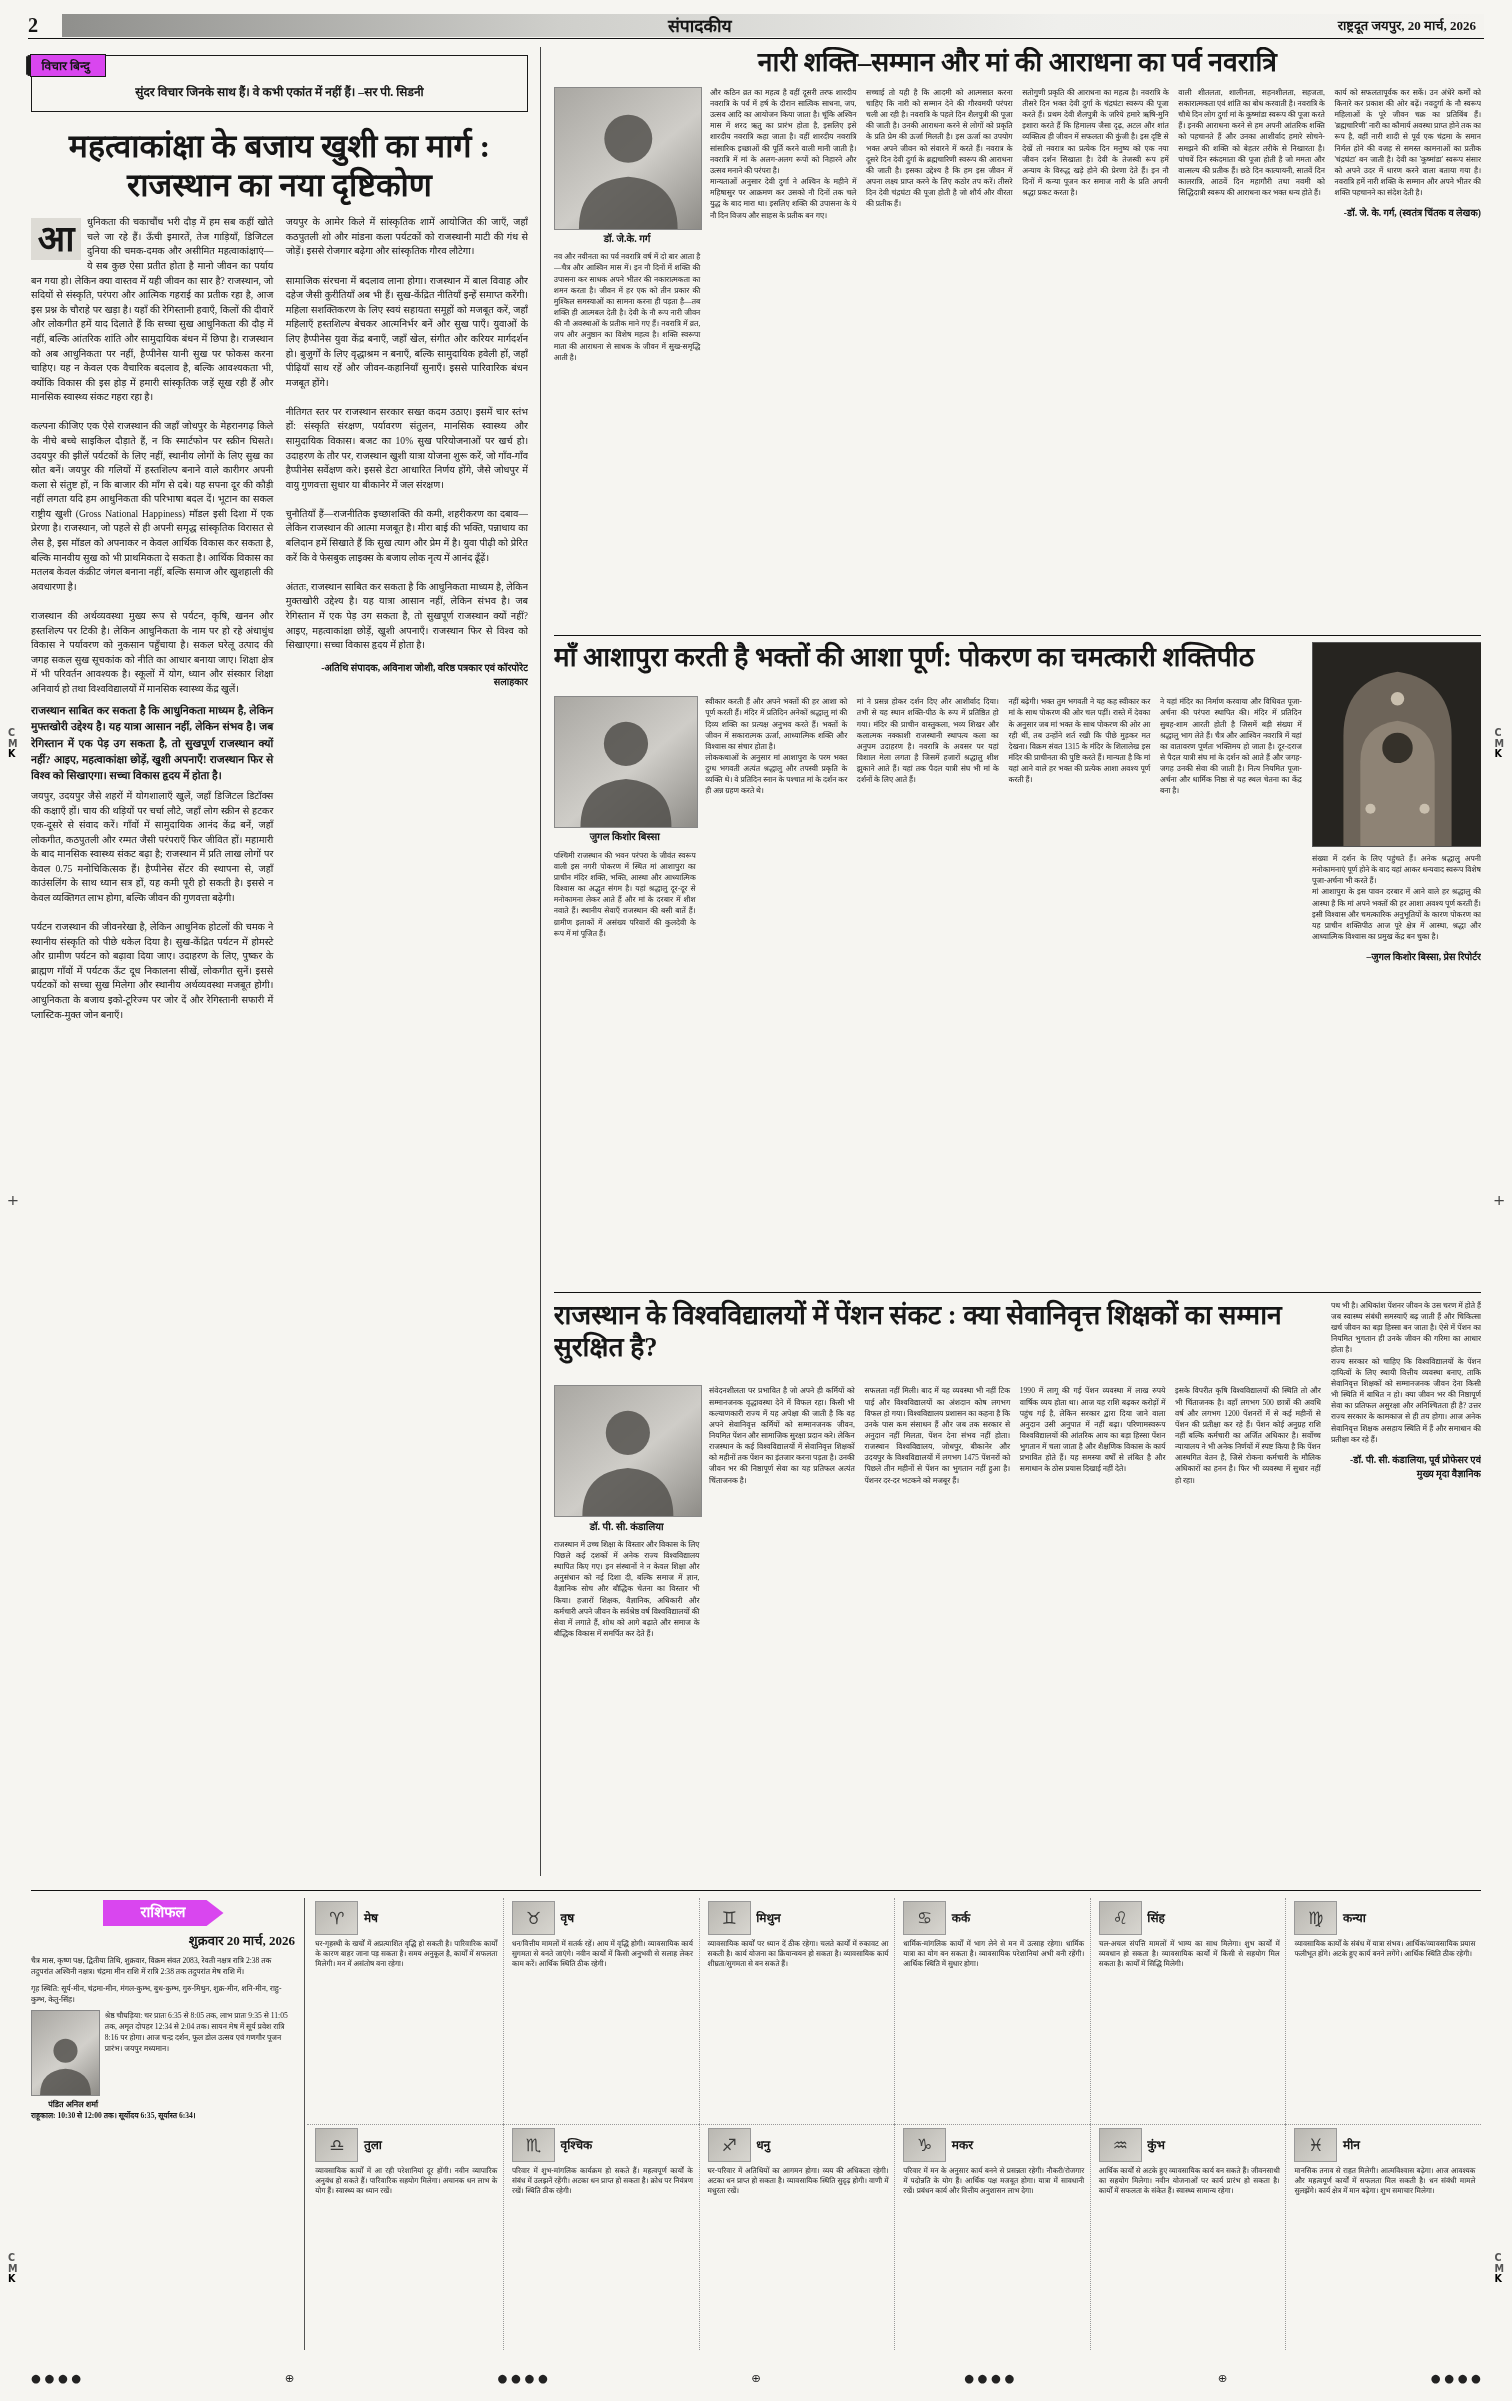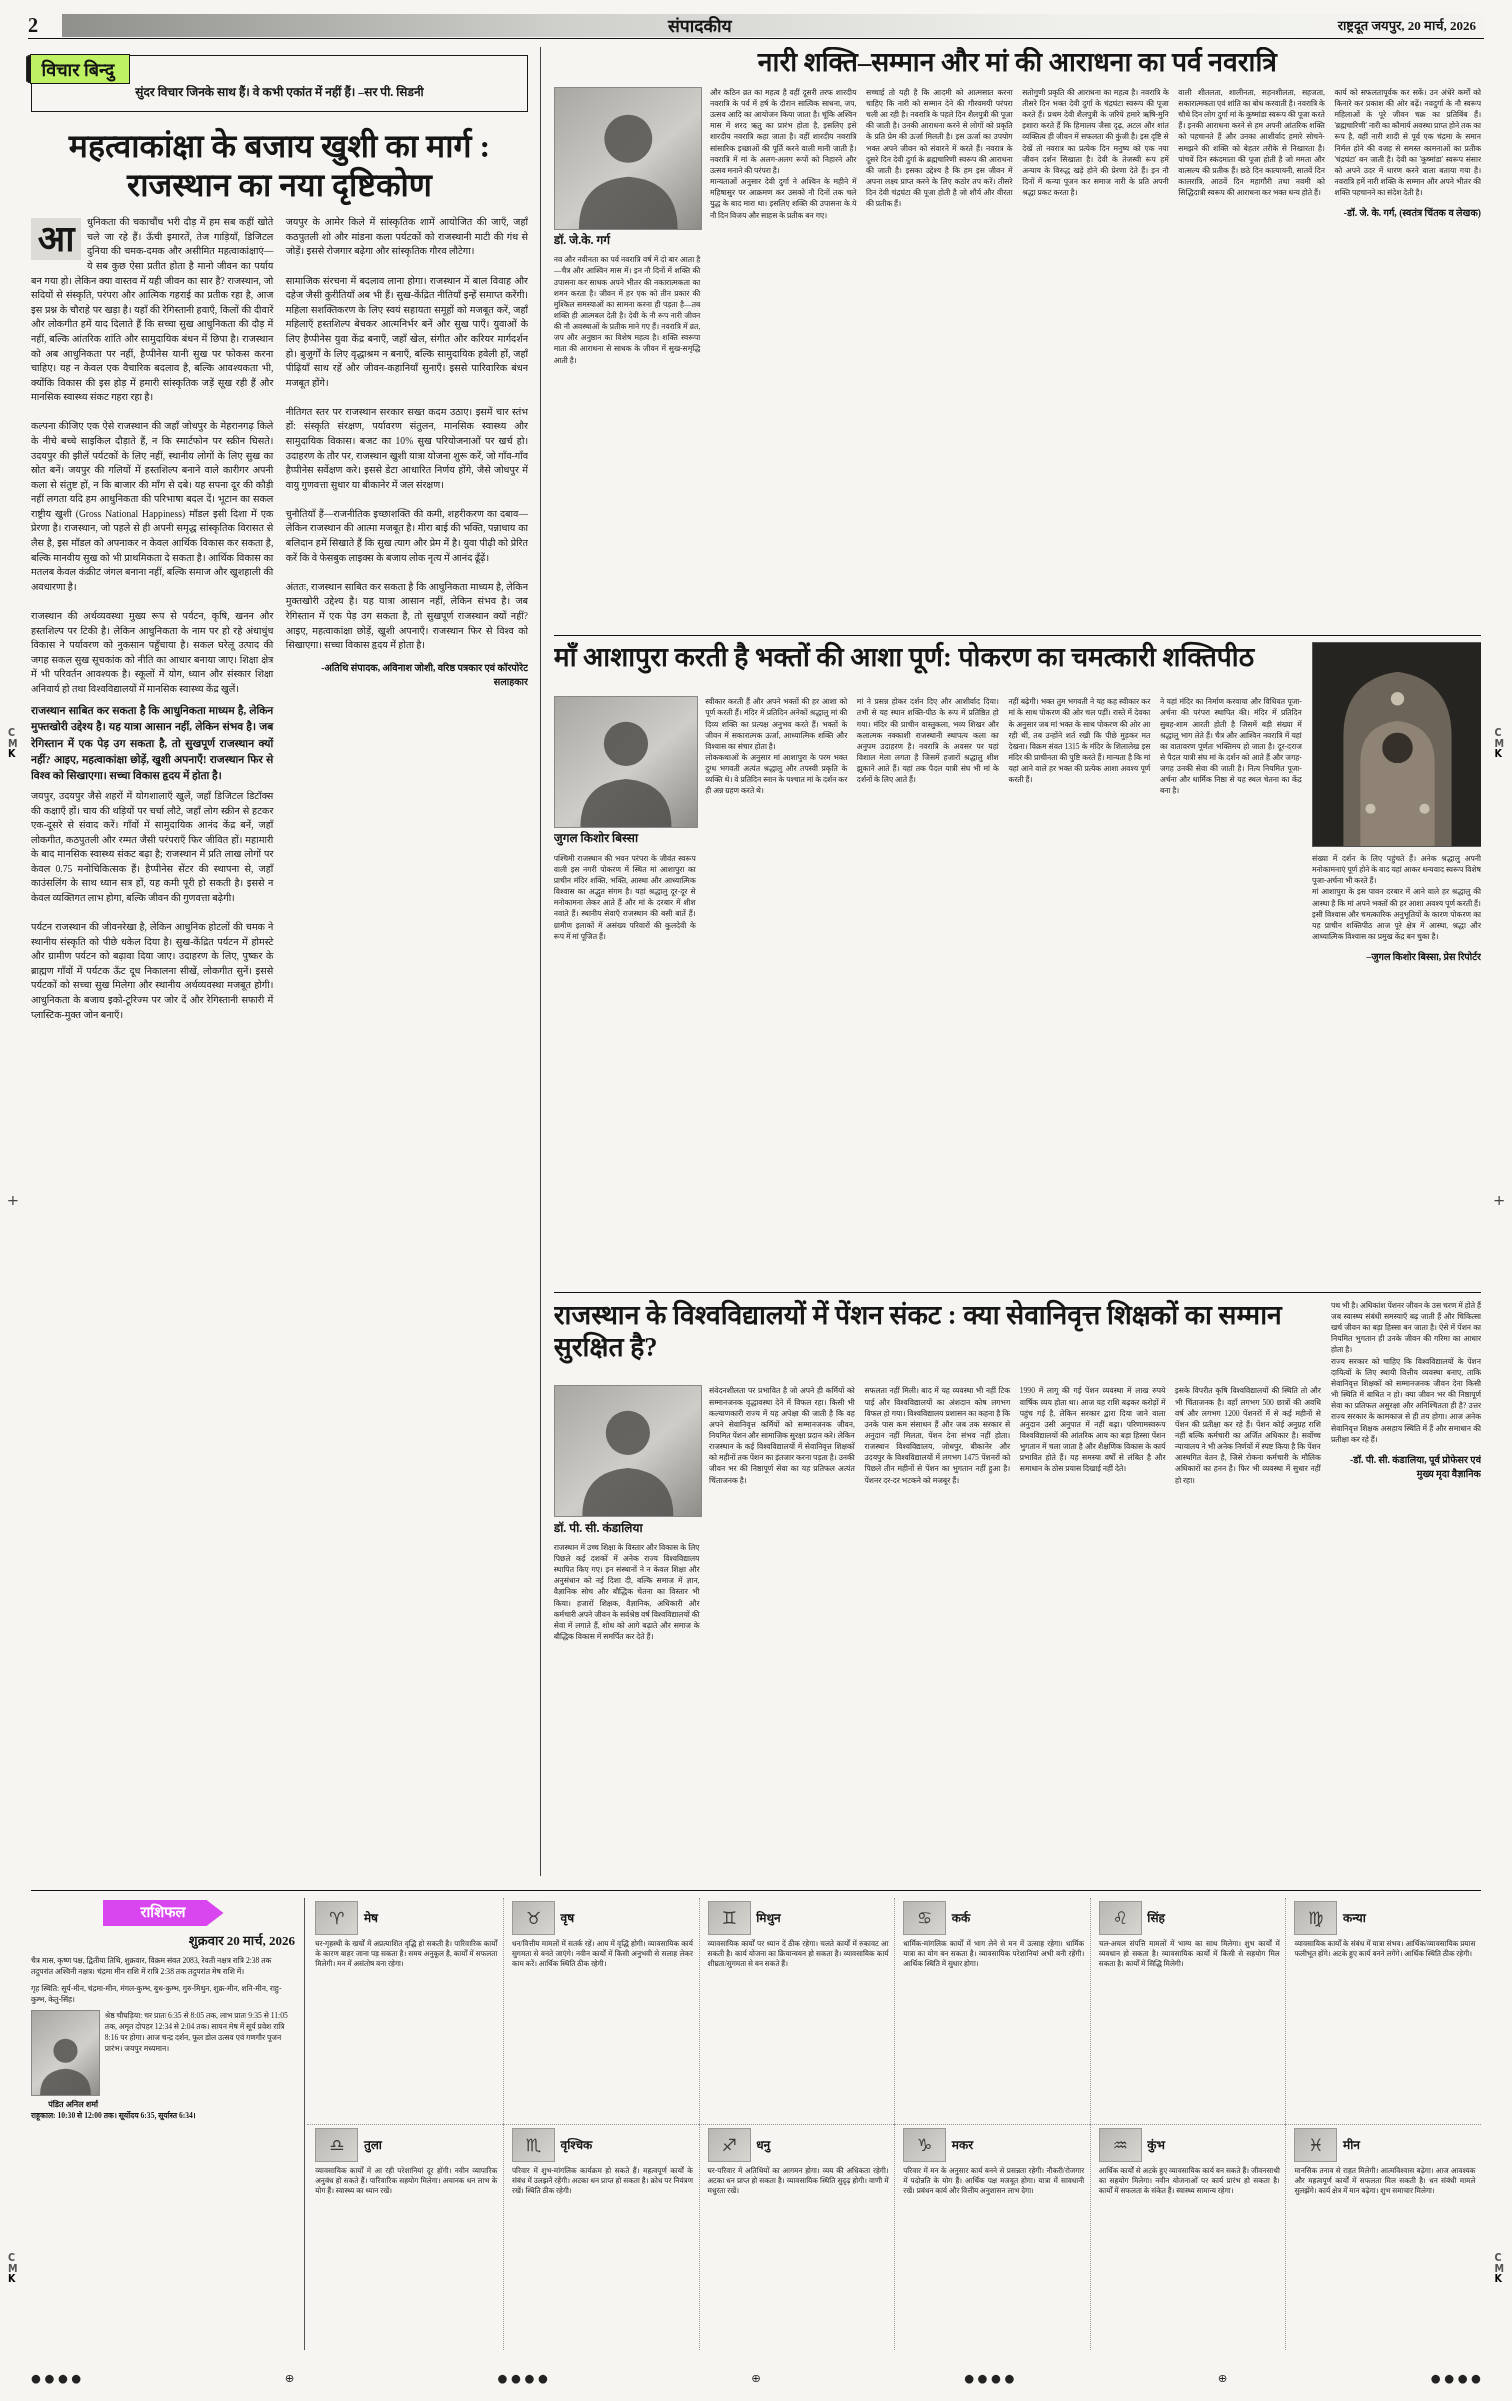--- a/index.html
+++ b/index.html
@@ -11,22 +11,22 @@
   .hdr .bar{flex:1;height:22.6px;display:flex;align-items:center;
             background:linear-gradient(90deg,#8f8f8c,#cfcfcb 35%,#efefec 70%,#f4f3ef);}
   .hdr .sec{flex:1;text-align:center;font-size:17.5px;font-weight:bold;}
   .hdr .mast{font-size:13px;font-weight:bold;padding-right:8px;white-space:nowrap;}
   
   .main{position:absolute;top:47px;left:31px;right:31px;height:1829px;display:flex;}
   .leftcol{width:497px;padding-right:12.4px;border-right:0.8px solid #444;display:flex;flex-direction:column;}
   .rightcol{flex:1;padding-left:12.4px;display:flex;flex-direction:column;}
   
   .vbox{border:1.4px solid #1a1a1a;position:relative;padding:22.6px 10.2px 11.3px;margin-top:8px;}
-  .vtab{position:absolute;top:-2.3px;left:-1.7px;background:#bef264;border:1.4px solid #1a1a1a;
-        padding:2.3px 14.7px 2.3px 10.2px;font-size:18px;font-weight:bold;
+  .vtab{position:absolute;top:-2.3px;left:-1.7px;background:#d946ef;border:1.4px solid #1a1a1a;
+        padding:2.3px 14.7px 2.3px 10.2px;font-size:12px;font-weight:bold;
         box-shadow:-3.4px 0 0 -1.1px #1a1a1a, -6.2px 0 0 -2.3px #1a1a1a;text-align:right;}
   .vquote{font-size:12px;text-align:center;font-weight:bold;padding-top:4.5px;}
   
   .h1a{font-size:32px;line-height:1.22;font-weight:bold;text-align:center;margin:14.7px 0 10.2px;}
   .a1body{flex:1;display:flex;gap:12.4px;overflow:hidden;}
   .a1c{flex:1;min-width:0;font-size:9.6px;line-height:1.52;text-align:justify;}
   .drop{float:left;font-size:36px;line-height:1;font-weight:bold;background:#dddbd5;
         padding:3.4px 6.8px;margin:2.3px 5.6px 1.1px 0;}
   .boldpara{font-weight:bold;font-size:10.7px;margin:8px 0;}
   .pre{white-space:pre-line;margin:0 0 5.6px;}
@@ -34,21 +34,21 @@
   
   .art{position:relative;overflow:hidden;}
   .art2{height:582px;border-bottom:1.4px solid #111;padding-bottom:5.6px;}
   .art3{height:644px;border-bottom:1.4px solid #111;padding:6.8px 0 5.6px;}
   .art4{flex:1;padding-top:6.8px;}
   .hR{font-size:26.5px;font-weight:bold;line-height:1.2;margin:0 0 8px;}
   .cols{display:flex;gap:9.6px;overflow:hidden;}
   .acol{flex:1;min-width:0;font-size:7.6px;line-height:1.47;text-align:justify;}
   .photo{width:100%;height:141px;position:relative;background:linear-gradient(140deg,#a9a7a2,#cfcdc8 55%,#8e8c87);border:0.6px solid #888;}
   .photo svg{position:absolute;inset:0;width:100%;height:100%;opacity:.85;}
-  .pcap{font-weight:bold;font-size:12px;padding:2.3px 0 4.5px;}
+  .pcap{font-weight:bold;text-align:center;font-size:10px;padding:2.3px 0 4.5px;}
   .split{display:flex;gap:10.2px;}
   .split .lmain{flex:1;min-width:0;display:flex;flex-direction:column;gap:14px;}
   .rnar{width:169px;flex:none;font-size:7.6px;line-height:1.47;text-align:justify;overflow:hidden;}
   .deity{width:100%;height:203px;border:0.6px solid #555;background:#24221f;position:relative;margin-bottom:5.6px;}
   .deity svg{position:absolute;inset:0;width:100%;height:100%;}
   
   .rash{position:absolute;left:31px;right:31px;top:1890px;height:452px;border-top:1.7px solid #111;display:flex;padding-top:6.8px;}
   .rpanel{width:264px;flex:none;border-right:0.8px solid #555;padding-right:9px;font-size:7.6px;line-height:1.45;}
   .rbanner{width:121px;height:26px;background:#d946ef;color:#fff;display:flex;align-items:center;justify-content:center;
            font-size:14.7px;font-weight:bold;clip-path:polygon(0 0,86% 0,100% 50%,86% 100%,0 100%);margin:2.3px auto 5.6px;}

